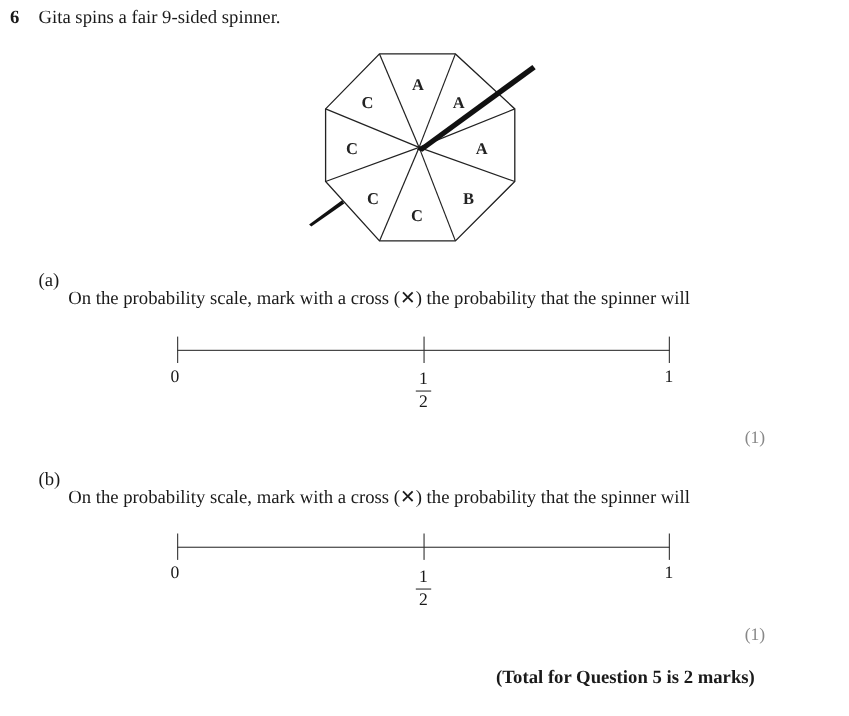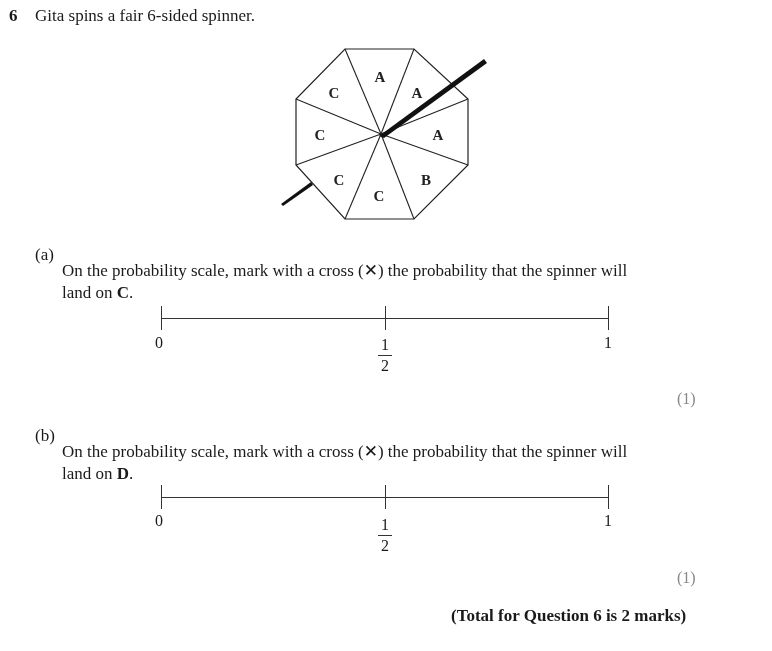--- a/index.html
+++ b/index.html
@@ -14,21 +14,21 @@
   .marks { font-size:16px; color:#888; }
   .total { font-weight:bold; font-size:17px; }
   .scale-lbl { font-size:16px; }
   .frac { font-size:16px; text-align:center; width:14px; }
   .frac .bar { border-top:1px solid #333; margin:1px 0; }
 </style>
 </head>
 <body>
 
 <div class="abs qnum">6</div>
-<div class="abs qtext">Gita spins a fair 6-sided spinner.</div>
+<div class="abs qtext">Gita spins a fair 9-sided spinner.</div>
 
 <svg class="abs" style="left:278px;top:48px;" width="220" height="180" viewBox="0 0 220 180">
 
   <g stroke="#222" stroke-width="1.2" fill="#fff">
     <polygon points="67,1 136,1 190,51 190,117 136,171 67,171 18,117 18,51"></polygon>
   </g>
   <g stroke="#222" stroke-width="1.1">
     <line x1="103" y1="86" x2="67" y2="1"></line>
     <line x1="103" y1="86" x2="136" y2="1"></line>
     <line x1="103" y1="86" x2="190" y2="51"></line>
@@ -50,21 +50,20 @@
     <text x="61" y="137">C</text>
     <text x="42" y="92">C</text>
     <text x="56" y="50">C</text>
   </g>
 </svg>
 
 <div class="abs part" style="left:35px;top:244px;width:700px;height:44px;">
   <span class="lbl">(a)</span>
   <div class="body">
     <div>On the probability scale, mark with a cross (✕) the probability that the spinner will</div>
-    <div><span>land on </span><b>C</b><span>.</span></div>
   </div>
 </div>
 
 <div class="abs" style="left:161px;top:306px;width:448px;height:26px;">
   <div class="abs" style="left:0;top:12px;width:448px;height:1px;background:#333;"></div>
   <div class="abs" style="left:0;top:0;width:1px;height:24px;background:#333;"></div>
   <div class="abs" style="left:224px;top:0;width:1px;height:24px;background:#333;"></div>
   <div class="abs" style="left:447px;top:0;width:1px;height:24px;background:#333;"></div>
 </div>
 <div class="abs scale-lbl" style="left:155px;top:334px;">0</div>
@@ -73,32 +72,31 @@
   <div>1</div>
   <div class="bar"></div>
   <div>2</div>
 </div>
 <div class="abs marks" style="left:677px;top:390px;">(1)</div>
 
 <div class="abs part" style="left:35px;top:425px;width:700px;height:44px;">
   <span class="lbl">(b)</span>
   <div class="body">
     <div>On the probability scale, mark with a cross (✕) the probability that the spinner will</div>
-    <div><span>land on </span><b>D</b><span>.</span></div>
   </div>
 </div>
 
 <div class="abs" style="left:161px;top:485px;width:448px;height:26px;">
   <div class="abs" style="left:0;top:12px;width:448px;height:1px;background:#333;"></div>
   <div class="abs" style="left:0;top:0;width:1px;height:24px;background:#333;"></div>
   <div class="abs" style="left:224px;top:0;width:1px;height:24px;background:#333;"></div>
   <div class="abs" style="left:447px;top:0;width:1px;height:24px;background:#333;"></div>
 </div>
 <div class="abs scale-lbl" style="left:155px;top:512px;">0</div>
 <div class="abs scale-lbl" style="left:604px;top:512px;">1</div>
 <div class="abs frac" style="left:378px;top:516px;">
   <div>1</div>
   <div class="bar"></div>
   <div>2</div>
 </div>
 <div class="abs marks" style="left:677px;top:569px;">(1)</div>
 
-<div class="abs total" style="left:451px;top:606px;">(Total for Question 6 is 2 marks)</div>
+<div class="abs total" style="left:451px;top:606px;">(Total for Question 5 is 2 marks)</div>
 
 </body></html>

